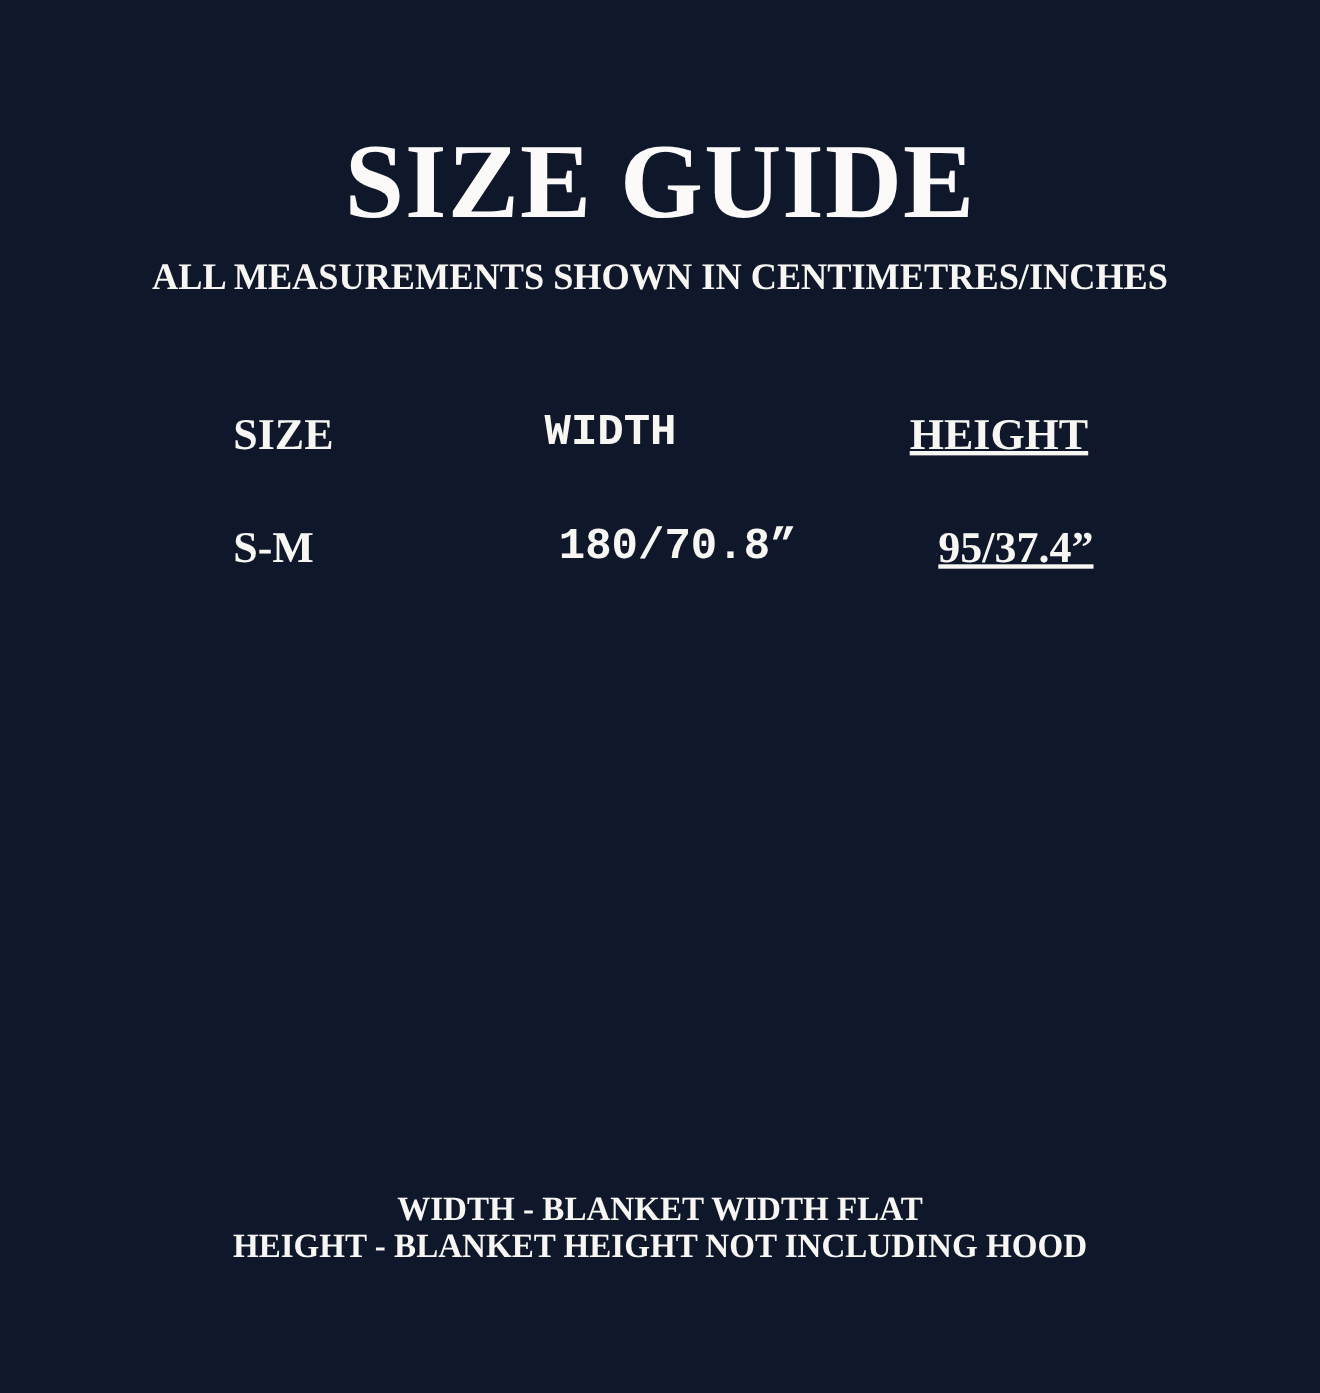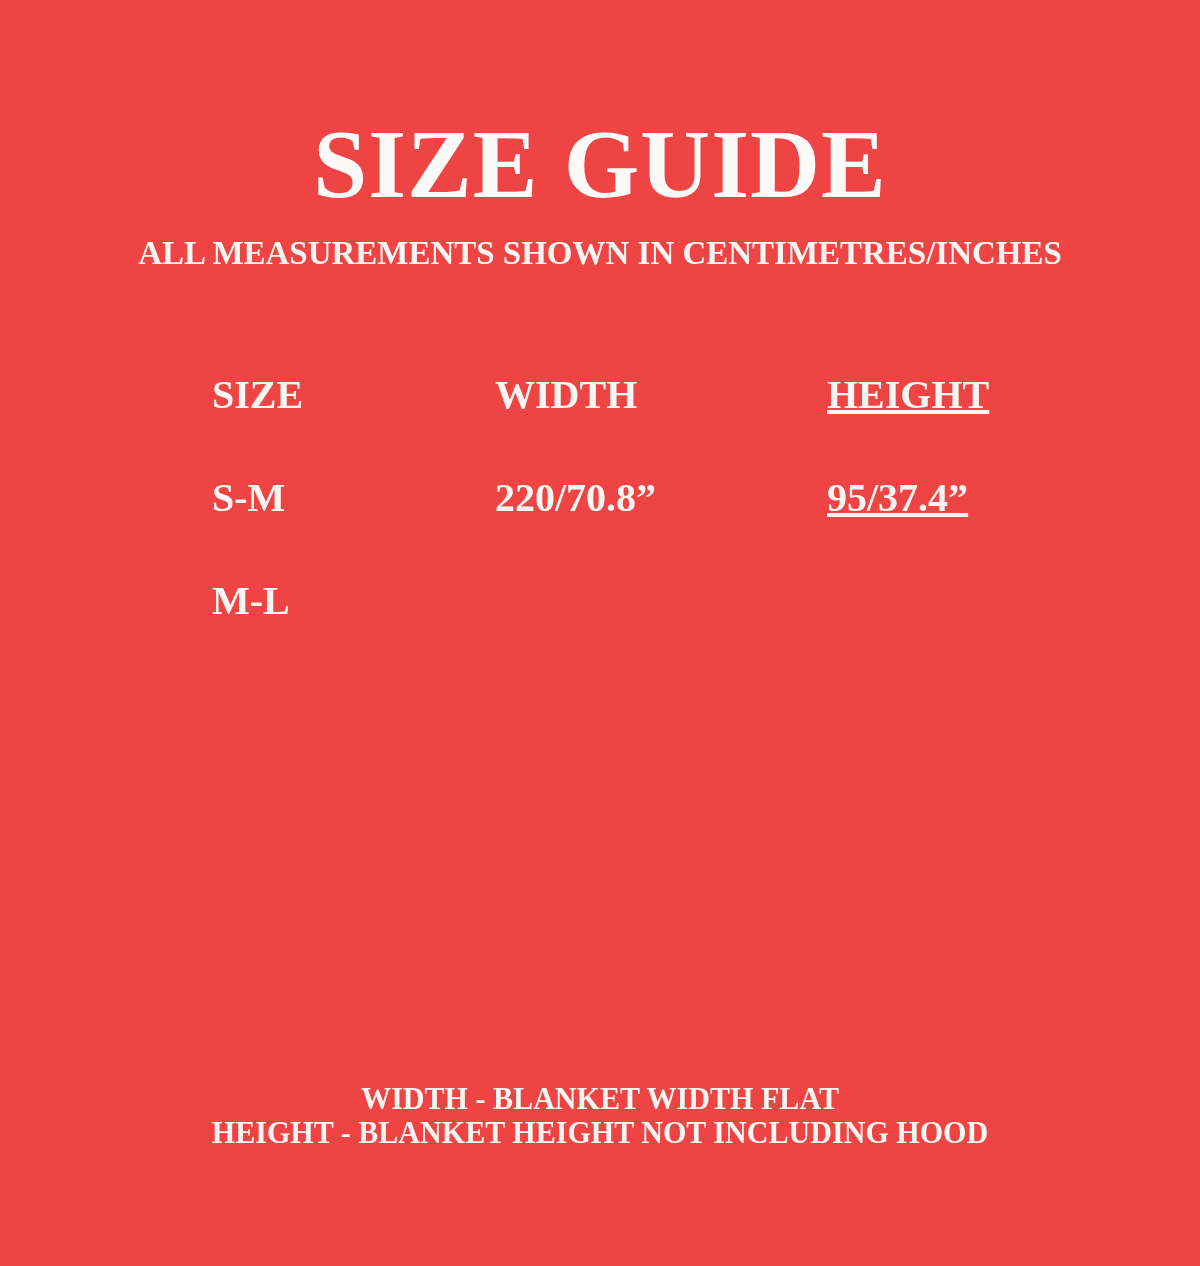--- a/index.html
+++ b/index.html
@@ -4,21 +4,21 @@
 <style>
   html, body {
     margin: 0;
     padding: 0;
     background: #04040b;
   }
   .canvas {
     position: relative;
     width: 1200px;
     height: 1266px;
-    background: #ef4444;
+    background: #0f172a;
     color: #f7f6f2;
     font-family: "Liberation Serif", serif;
     font-weight: 700;
     overflow: hidden;
   }
   .title {
     position: absolute;
     top: 116px;
     left: 0;
     width: 100%;
@@ -47,24 +47,24 @@
     position: absolute;
     left: 212px;
     right: 0;
     display: flex;
     align-items: flex-end;
     font-size: 40px;
     line-height: 1;
     white-space: nowrap;
   }
   .row-head   { top: 375px; }
-  .row-first  { top: 478px; }
+  .row-first  { top: 478px; gap: 13px; }
   .row-second { top: 581px; }
   .col-size   { width: 283px; }
-  .col-width  { width: 332px; }
+  .col-width  { width: 332px; font-family: Liberation Mono, monospace; }
   .col-height { flex: 1; text-decoration: underline; }
   .footnotes {
     position: absolute;
     top: 1082px;
     left: 0;
     width: 100%;
     text-align: center;
     font-size: 31px;
     line-height: 34px;
     transform: scaleX(0.97);
@@ -82,26 +82,25 @@
   <div class="subtitle">ALL MEASUREMENTS SHOWN IN CENTIMETRES/INCHES</div>
 
   <div class="table-row row-head">
     <span class="col-size">SIZE</span>
     <span class="col-width">WIDTH</span>
     <span class="col-height">HEIGHT</span>
   </div>
 
   <div class="table-row row-first">
     <span class="col-size">S-M</span>
-    <span class="col-width">220/70.8”</span>
+    <span class="col-width">180/70.8”</span>
     <span class="col-height">95/37.4”</span>
   </div>
 
   <div class="table-row row-second">
-    <span class="col-size">M-L</span>
   </div>
 
   <div class="footnotes">
     <div>WIDTH - BLANKET WIDTH FLAT</div>
     <div>HEIGHT - BLANKET HEIGHT NOT INCLUDING HOOD</div>
   </div>
 
 </div>
 
 </body></html>

